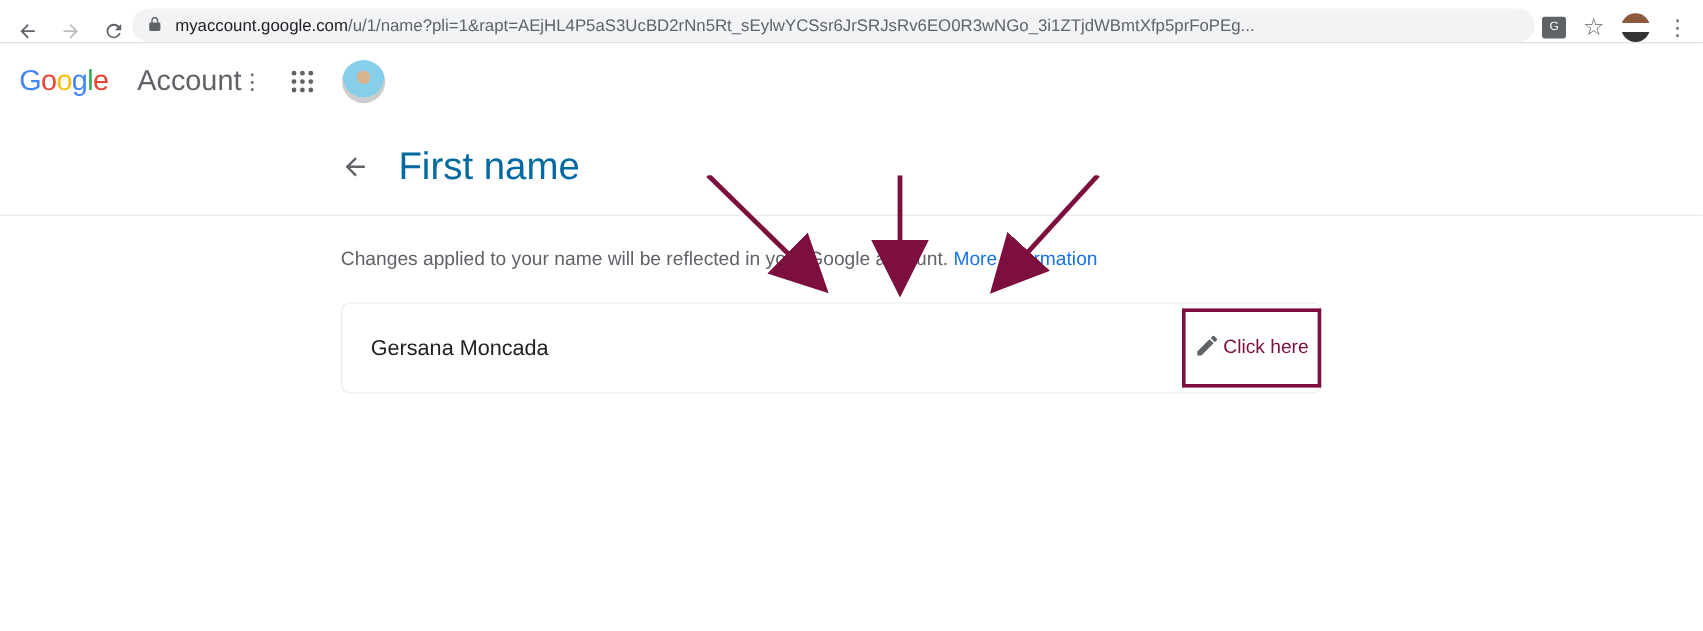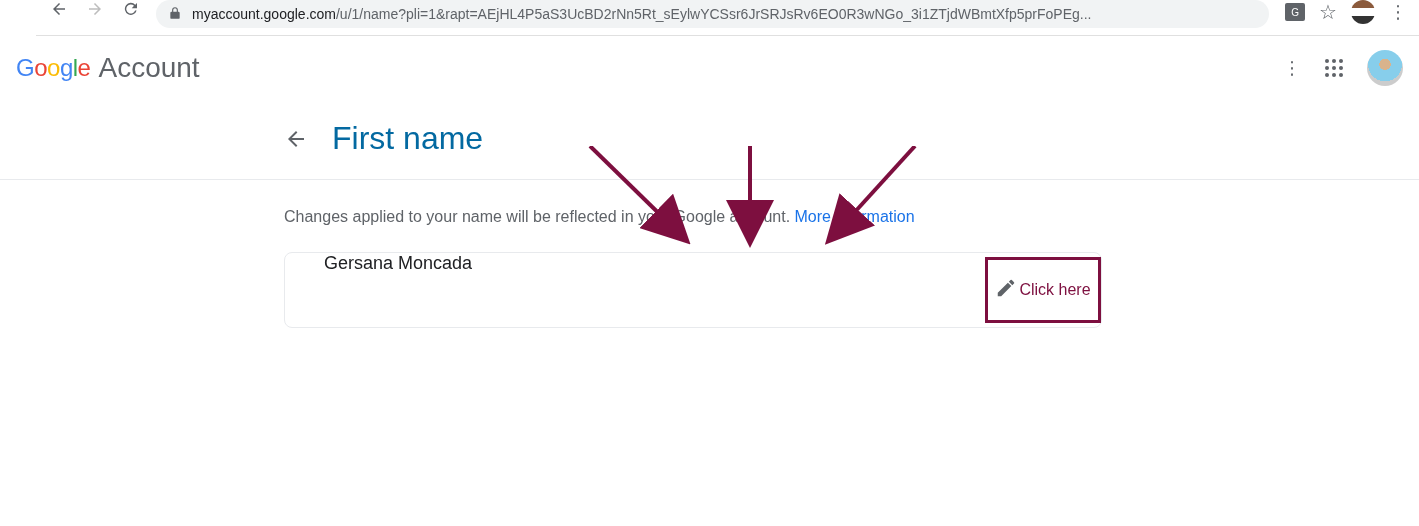--- a/index.html
+++ b/index.html
@@ -8,25 +8,23 @@
     background: #fff;
     width: 1419px;
     height: 526px;
     overflow: hidden;
   }
 
   
   .chrome-bar {
     height: 36px;
     display: flex;
-    align-items: flex-start;
+    align-items: flex-end;
     padding: 0 8px;
-    gap: 10px;
     border-bottom: 1px solid #e0e0e0;
-    margin-left: 36px;
   }
   .nav-icons { display: flex; gap: 18px; align-items: center; margin-left: 6px; }
   .nav-arrow {
     width: 18px; height: 18px; color: #5f6368;
     display: flex; align-items: center; justify-content: center;
   }
   .nav-arrow.disabled { color: #bdbdbd; }
   .reload { color: #5f6368; }
   .address-bar {
     flex: 1;
@@ -57,27 +55,26 @@
     background: linear-gradient(180deg, #8B5A3C 35%, #fff 35%, #fff 65%, #333 65%);
   }
   .kebab { color: #5f6368; font-size: 18px; letter-spacing:-2px; }
 
   
   .g-header {
     height: 64px;
     display: flex;
     align-items: center;
     padding: 0 16px;
-    justify-content: space-between;
   }
   .g-logo-wrap { display: flex; align-items: center; gap: 4px; }
   .g-logo { font-size: 24px; font-weight: 500; letter-spacing:-0.5px; }
   .g-blue { color:#4285F4; } .g-red { color:#EA4335; }
   .g-yellow { color:#FBBC05; } .g-green { color:#34A853; }
-  .g-account-word { color:#5f6368; font-size: 28px; font-weight: 400; margin-left: 4px; }
+  .g-account-word { color:#5f6368; font-size: 24px; font-weight: 400; margin-left: 20px; }
   .g-header-right { display:flex; align-items:center; gap: 24px; }
   .vdots { color:#5f6368; font-size: 18px; }
   .apps-grid {
     width: 18px; height: 18px;
     display: grid; grid-template-columns: repeat(3,4px); grid-template-rows: repeat(3,4px);
     gap: 3px;
   }
   .apps-grid span { width:4px; height:4px; background:#5f6368; border-radius:50%; }
   .profile-avatar {
     width: 36px; height: 36px; border-radius:50%;
@@ -97,22 +94,22 @@
   
   .content { padding: 28px 0 0 284px; position: relative; }
   .desc-row { font-size: 16px; color:#5f6368; margin-bottom: 26px; }
   .desc-link { color:#1a73e8; cursor:pointer; }
 
   .name-card {
     width: 818px;
     height: 76px;
     border: 1px solid #e8eaed;
     border-radius: 8px;
-    display:flex; justify-content:space-between;
-    padding: 0 39px;
+    display:flex; align-items:center; justify-content:space-between;
+    padding: 0 24px;
     position: relative;
   }
   .name-value { font-size: 18px; color:#202124; }
 
   
   .anno-box {
     position:absolute;
     right: 0px; top: 4px;
     width: 116px; height: 66px;
     border: 3px solid #7d0f3f;

